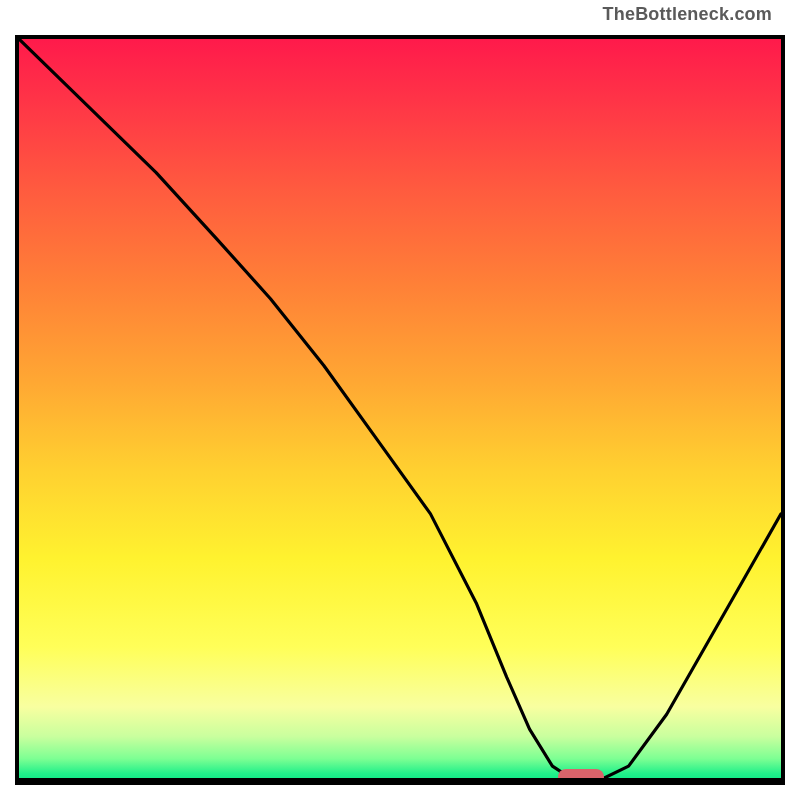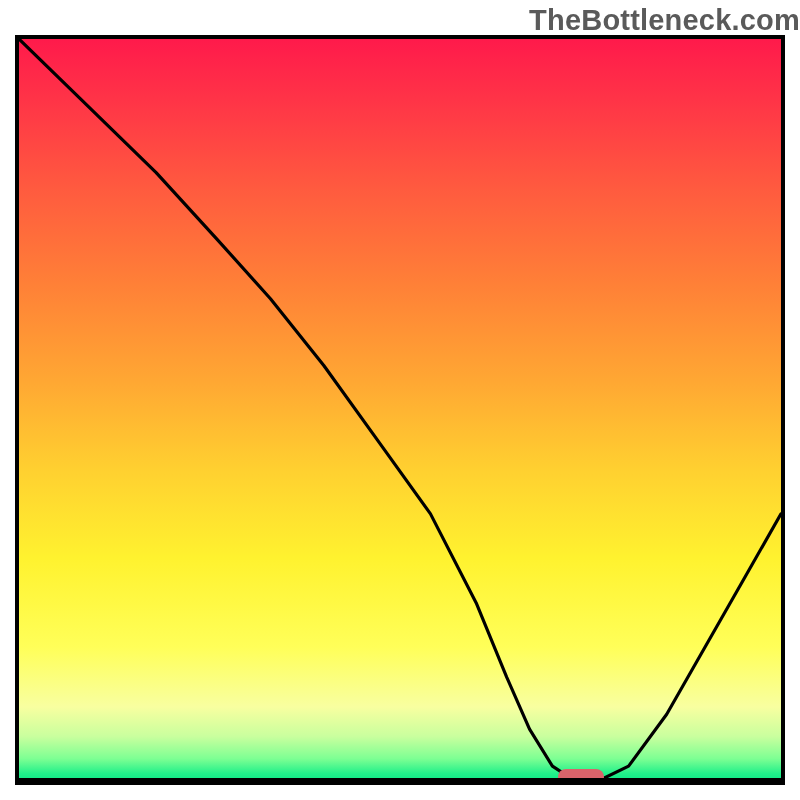--- a/index.html
+++ b/index.html
@@ -5,23 +5,23 @@
   * { margin: 0; padding: 0; box-sizing: border-box; }
   html, body { width: 800px; height: 800px; overflow: hidden; background: #fff; }
   .frame {
     position: relative;
     width: 800px;
     height: 800px;
   }
   .watermark {
     position: absolute;
     top: 4px;
-    right: 0;
+    right: 28px;
     font-family: Arial, Helvetica, sans-serif;
-    font-size: 29px;
+    font-size: 18px;
     font-weight: 600;
     color: #5a5a5a;
     letter-spacing: 0.2px;
   }
   .plot {
     position: absolute;
     left: 0;
     top: 0;
     width: 800px;
     height: 800px;

